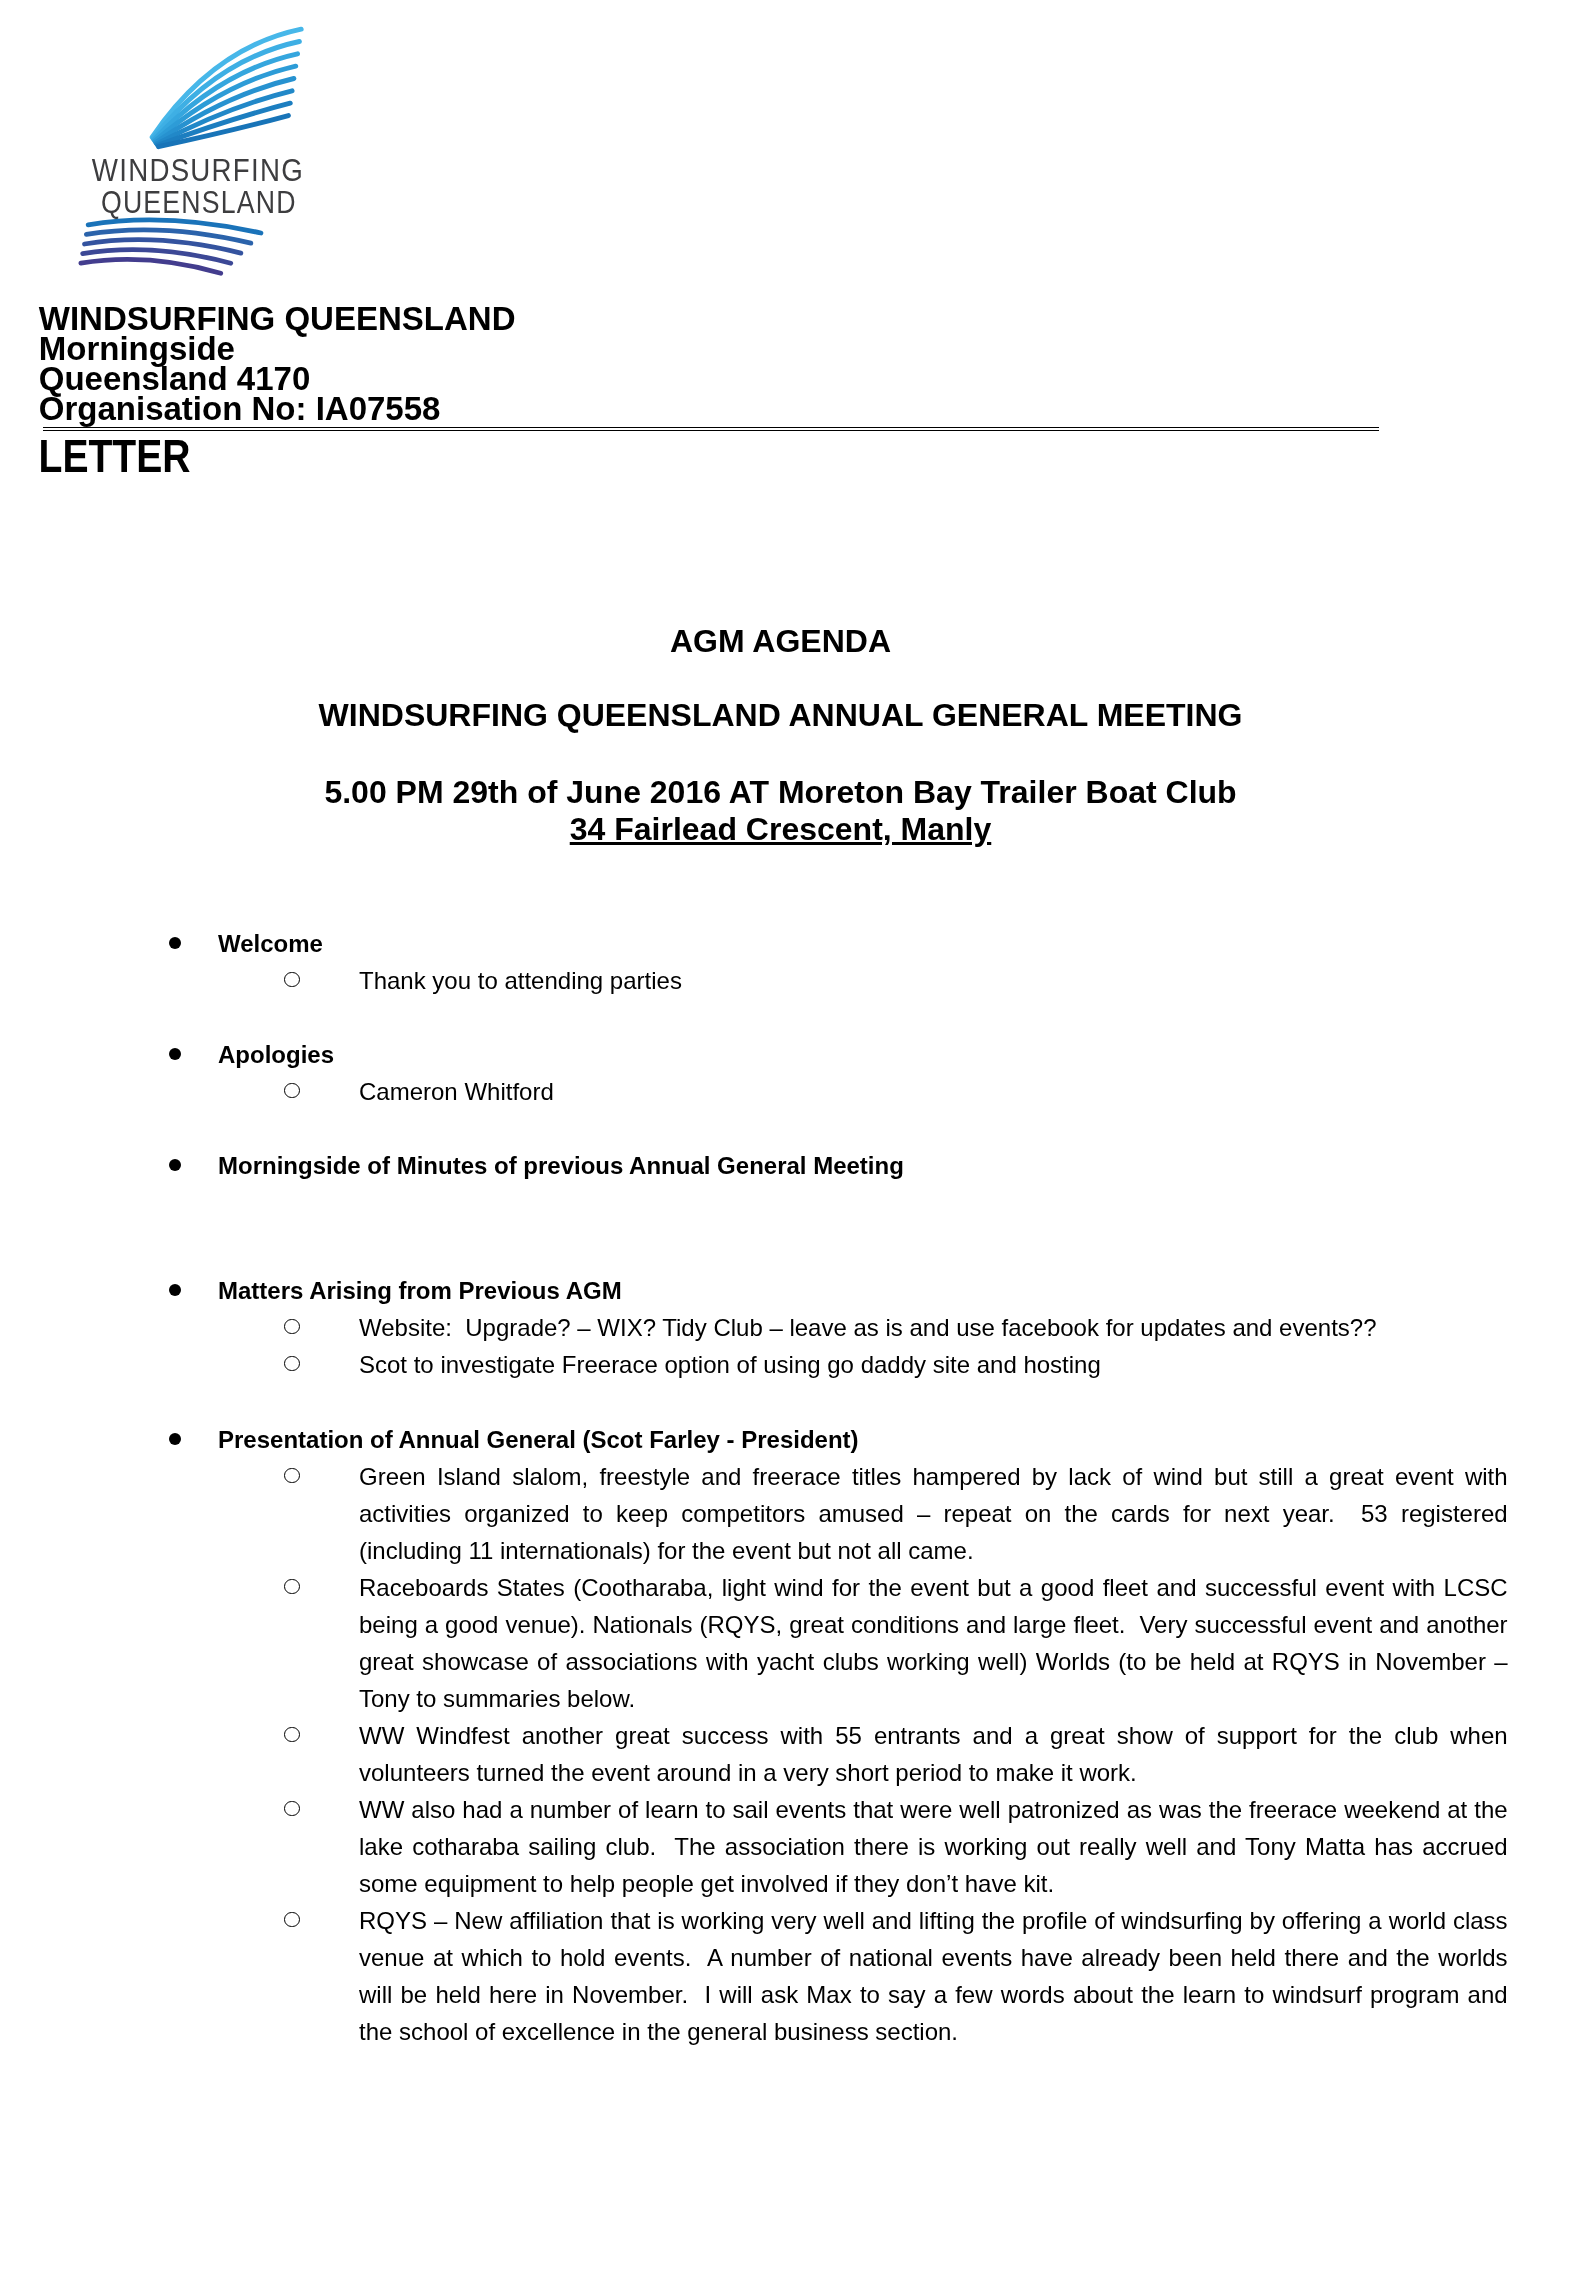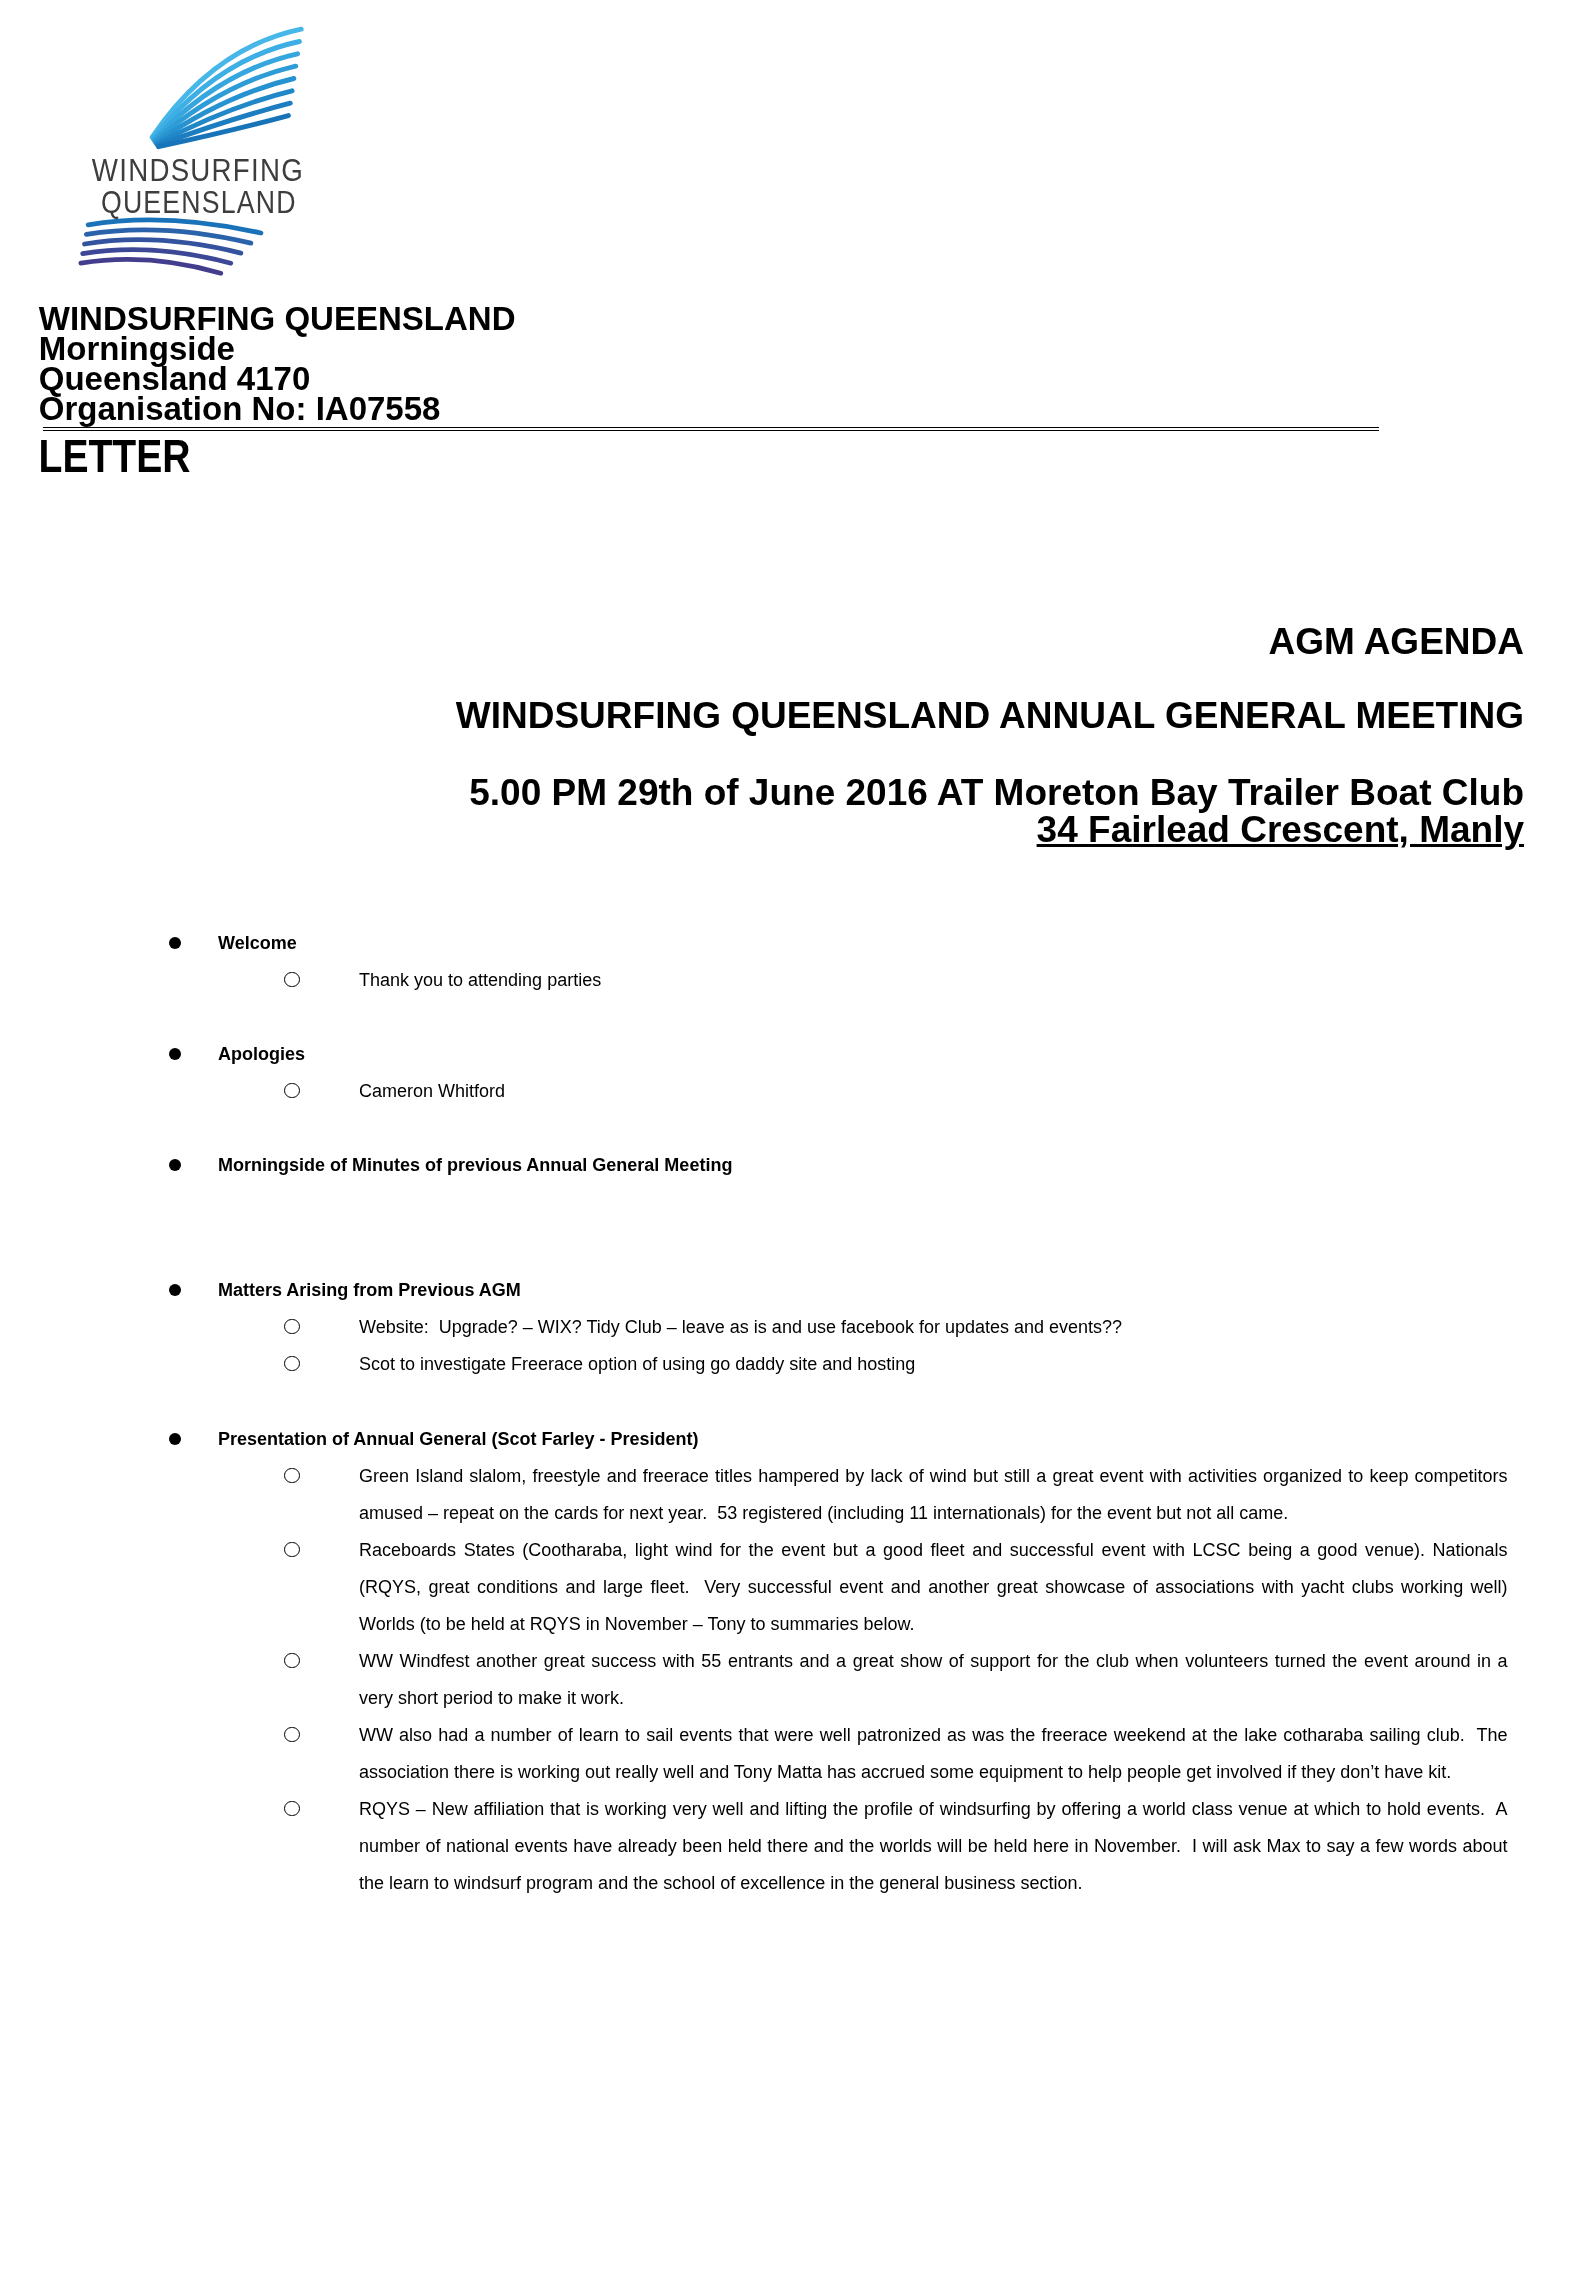--- a/index.html
+++ b/index.html
@@ -33,28 +33,28 @@
   }
 
   .doc-type {
     margin-top: 0.9px; padding-left: 1.8px;
     font-size: 46px; font-weight: bold; line-height: 48px;
     transform: scaleX(0.85); transform-origin: left center;
     letter-spacing: 0px;
   }
 
   
-  .titles { text-align: right; font-weight: bold; font-size: 37px; }
+  .titles { text-align: center; font-weight: bold; font-size: 32px; }
   .title-l1 { margin-top: 143px; line-height: 37px; }
   .title-l2 { margin-top: 37px;  line-height: 37px; }
   .title-l3 { margin-top: 40px;  line-height: 37px; }
   .title-l4 { line-height: 37px; text-decoration: underline; }
 
   
-  .agenda { margin-top: 77px; font-size: 18px; }
+  .agenda { margin-top: 77px; font-size: 24px; }
   .sec-gap1 { margin-top: 37px; }
   .sec-gap2 { margin-top: 88px; }
   .sec-gap3 { margin-top: 38px; }
 
   .l1 { position: relative; padding-left: 181px; line-height: 37px; }
   .l1t { font-weight: bold; }
   .b1 {
     position: absolute; left: 132px; top: 12px;
     width: 12px; height: 12px; background: #000; border-radius: 50%;
   }

